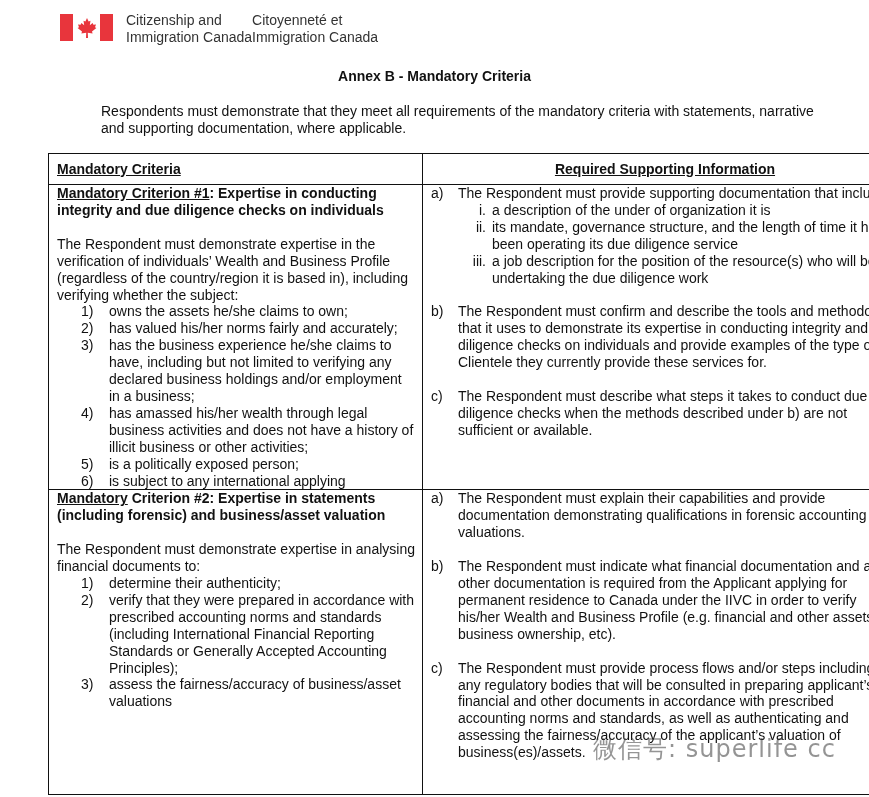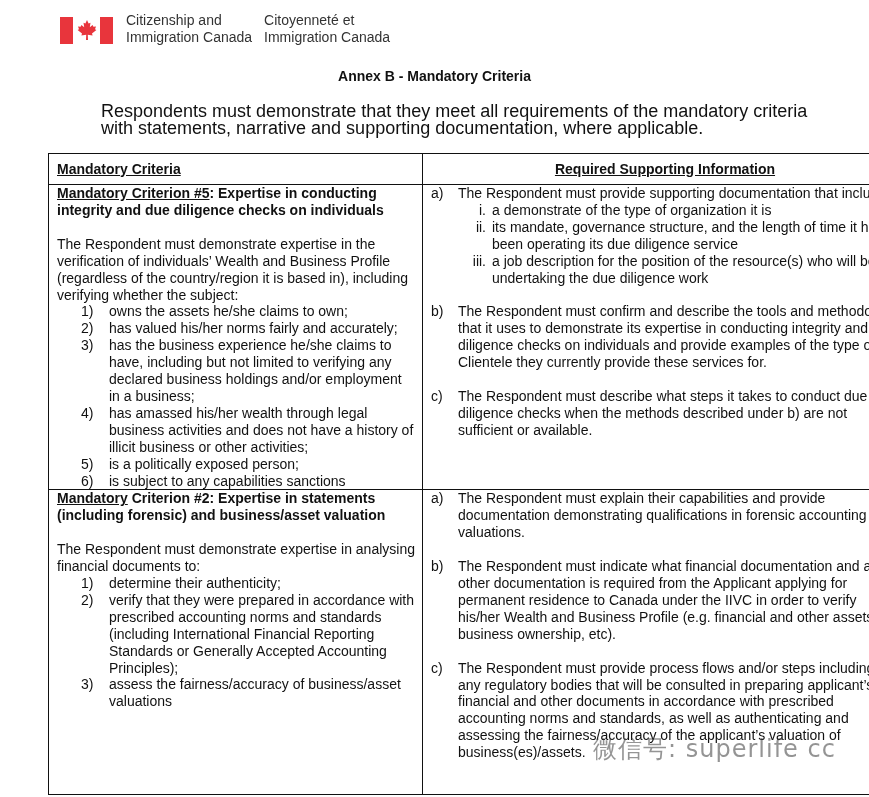--- a/index.html
+++ b/index.html
@@ -1,32 +1,32 @@
 <!DOCTYPE html>
 <html><head>
 <meta charset="utf-8">
 <style>
   html, body { margin: 0; padding: 0; background: #ffffff; }
   body {
     width: 869px; height: 797px; position: relative; overflow: hidden;
     font-family: "Liberation Sans", sans-serif; color: #111111;
   }
-  .header { position: absolute; left: 60px; top: 12px; height: 34px; display: flex; align-items: center; }
+  .header { position: absolute; left: 60px; top: 12px; height: 34px; display: flex; align-items: flex-start; }
   .flag { width: 53px; height: 27px; display: flex; margin-top: 2px; }
   .flag .bar { width: 13px; height: 100%; background: #e8353c; }
   .flag .mid { flex: 1; background: #ffffff; display: flex; align-items: center; justify-content: center; }
   .org { font-size: 14px; line-height: 17px; color: #333333; margin-left: 13px; }
-  .org2 { margin-left: 12px; }
+  .org2 { margin-left: 0; }
   .title {
     position: absolute; top: 68px; left: 0; width: 869px; text-align: center;
     font-weight: bold; font-size: 14px;
   }
   .intro {
     position: absolute; top: 103px; left: 101px; width: 720px;
-    font-size: 18px; line-height: 17px;
+    font-size: 14px; line-height: 17px;
   }
   table.criteria {
     position: absolute; left: 48px; top: 153px; width: 858px;
     border-collapse: collapse; font-size: 14px; line-height: 16.9px;
   }
   table.criteria td, table.criteria th {
     border: 1.5px solid #111111; vertical-align: top; padding: 0 6px 0 8px;
   }
   table.criteria th { font-weight: bold; height: 30px; vertical-align: middle; }
   th.c1 { text-align: left; width: 359px; }
@@ -78,21 +78,21 @@
 
 <table class="criteria">
   <tbody>
       <tr>
     <th class="c1"><span>Mandatory Criteria</span></th>
     <th class="c2"><span>Required Supporting Information</span></th>
   </tr>
 
   <tr class="row1">
     <td>
-      <div class="bold"><span class="u">Mandatory Criterion #5</span><span>: Expertise in conducting integrity and due diligence checks on individuals</span></div>
+      <div class="bold"><span class="u">Mandatory Criterion #1</span><span>: Expertise in conducting integrity and due diligence checks on individuals</span></div>
       <div class="gap"></div>
       <div>The Respondent must demonstrate expertise in the verification of individuals’ Wealth and Business Profile (regardless of the country/region it is based in), including verifying whether the subject:</div>
       <ol class="num">
         <li>
               <span class="n">1)</span>
               <span>owns the assets he/she claims to own;</span>
             </li>
         <li>
               <span class="n">2)</span>
               <span>has valued his/her norms fairly and accurately;</span>
@@ -104,32 +104,32 @@
         <li>
               <span class="n">4)</span>
               <span>has amassed his/her wealth through legal business activities and does not have a history of illicit business or other activities;</span>
             </li>
         <li>
               <span class="n">5)</span>
               <span>is a politically exposed person;</span>
             </li>
         <li>
               <span class="n">6)</span>
-              <span>is subject to any capabilities sanctions</span>
+              <span>is subject to any international applying</span>
             </li>
       </ol>
     </td>
     <td class="c2">
       <div class="alpha">
         <span class="n">a)</span>
         <div>
           <div>The Respondent must provide supporting documentation that includes:</div>
           <div class="roman">
                 <span class="n">i.</span>
-                <span>a demonstrate of the type of organization it is</span>
+                <span>a description of the under of organization it is</span>
               </div>
           <div class="roman">
                 <span class="n">ii.</span>
                 <span>its mandate, governance structure, and the length of time it has been operating its due diligence service</span>
               </div>
           <div class="roman">
                 <span class="n">iii.</span>
                 <span>a job description for the position of the resource(s) who will be undertaking the due diligence work</span>
               </div>
         </div>

